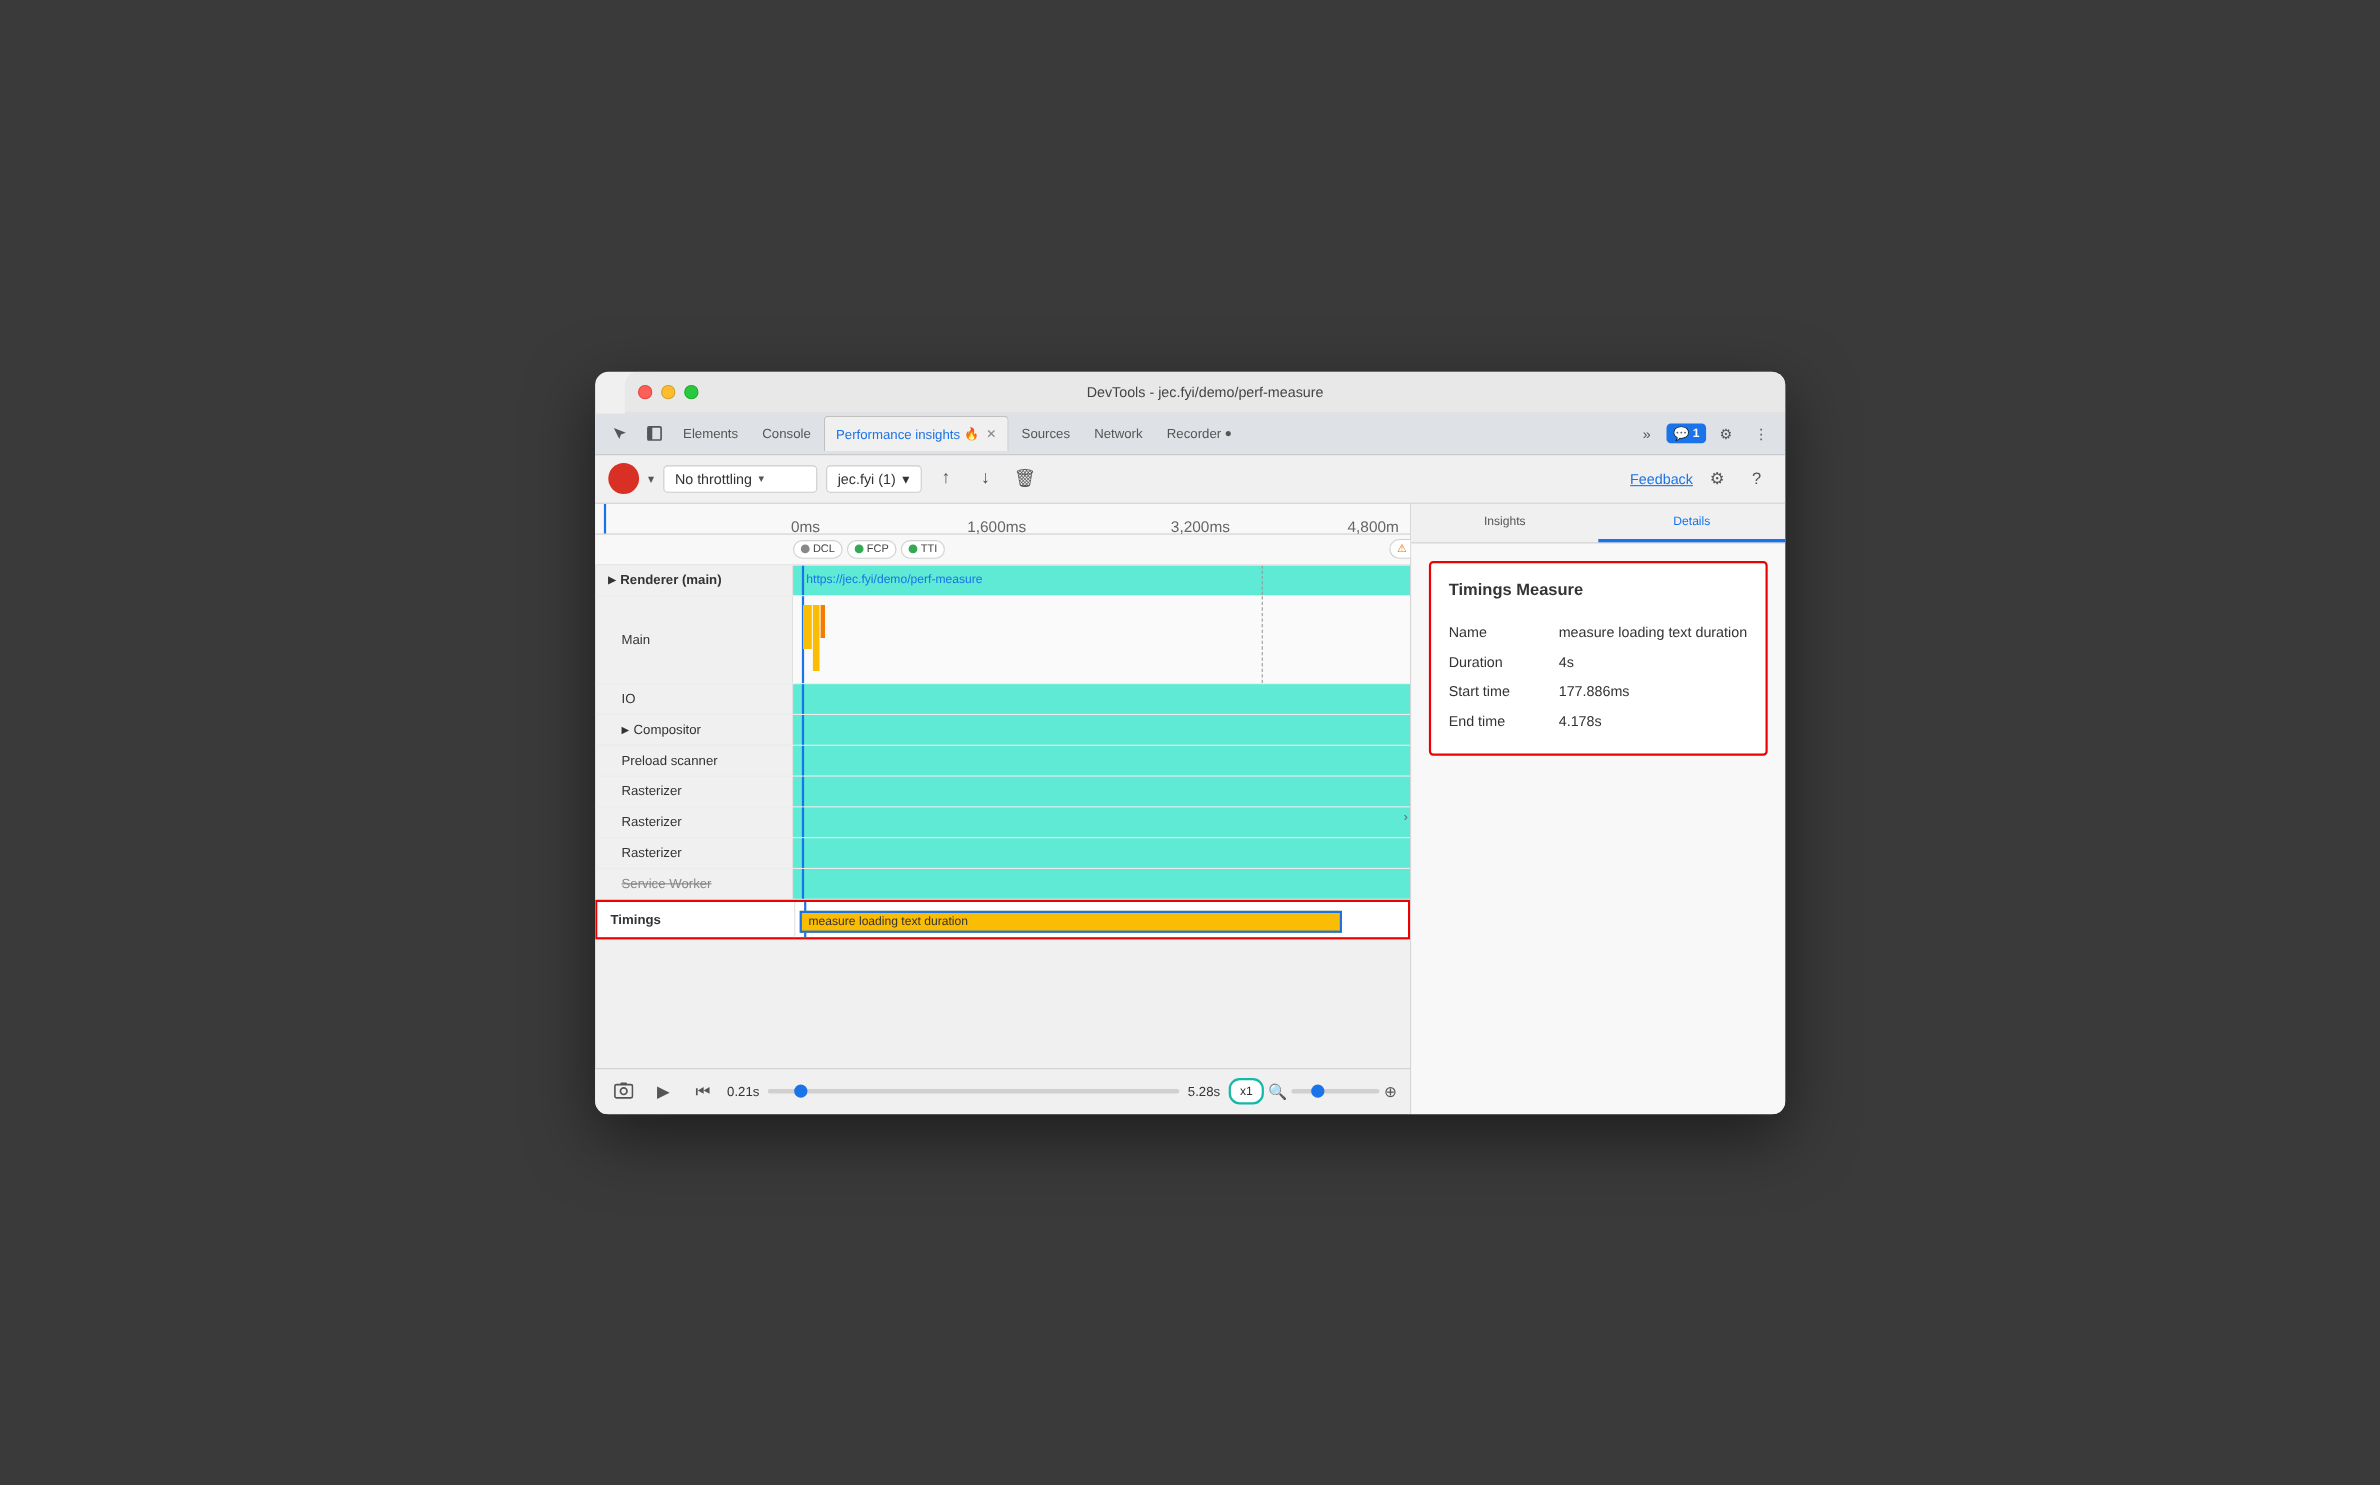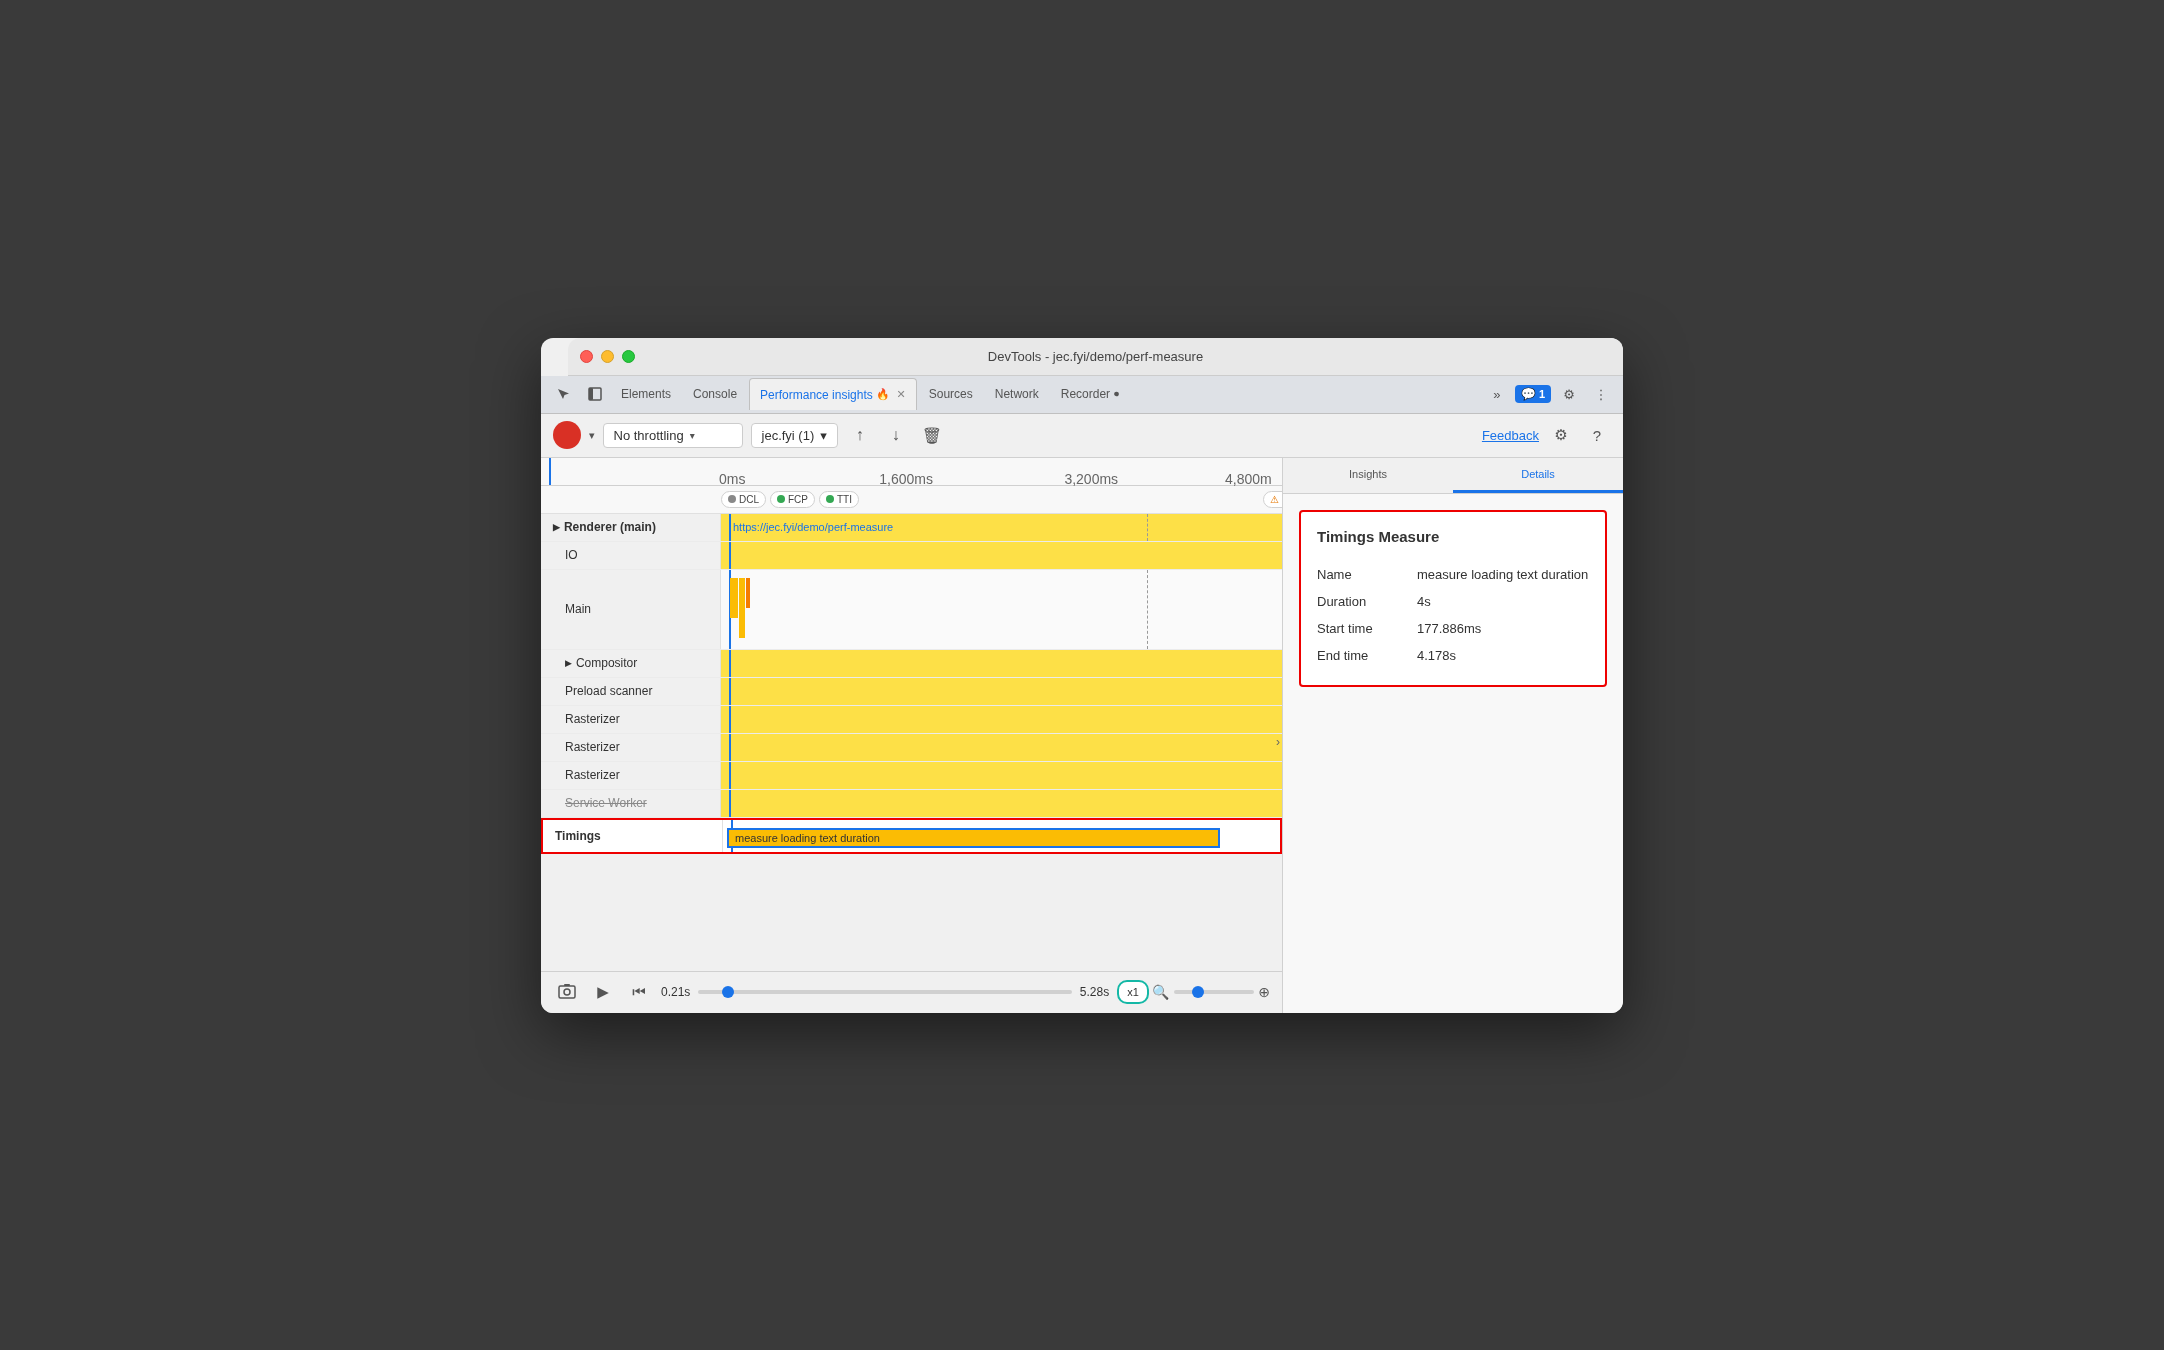--- a/index.html
+++ b/index.html
@@ -307,21 +307,21 @@
       gap: 4px;
       border-right: 1px solid #e0e0e0;
       height: 100%;
     }
     .track-label.bold { font-weight: 700; }
     .track-label.indent { padding-left: 24px; }
     .track-content {
       flex: 1;
       height: 100%;
       position: relative;
-      background: #fde047;
+      background: #5eead4;
     }
     
     .timings-row {
       display: flex;
       align-items: center;
       height: 36px;
       border: 2px solid #e00;
       background: white;
     }
     .timings-bar-container {
@@ -645,40 +645,40 @@
             <span class="expand-icon">▶</span>
             <span>Renderer (main)</span>
           </div>
           <div class="track-content">
             <div class="v-playhead"></div>
             <div class="v-dashed" style="left:76%;"></div>
             <span class="url-text">https://jec.fyi/demo/perf-measure</span>
           </div>
         </div>
 
+        <div class="track-row" style="height:80px;">
+          <div class="track-label indent">
+            <span>Main</span>
+          </div>
+          <div class="track-content" style="background:#fafafa;position:relative;">
+            <div class="v-playhead"></div>
+            <div class="v-dashed" style="left:76%;"></div>
+
+            <div style="position:absolute;left:9px;top:8px;width:8px;height:40px;background:#fbbc04;"></div>
+            <div style="position:absolute;left:18px;top:8px;width:6px;height:60px;background:#fbbc04;"></div>
+            <div style="position:absolute;left:25px;top:8px;width:4px;height:30px;background:#f57c00;"></div>
+          </div>
+        </div>
+
         <div class="track-row">
           <div class="track-label indent">
             <span>IO</span>
           </div>
           <div class="track-content">
             <div class="v-playhead"></div>
-          </div>
-        </div>
-
-        <div class="track-row" style="height:80px;">
-          <div class="track-label indent">
-            <span>Main</span>
-          </div>
-          <div class="track-content" style="background:#fafafa;position:relative;">
-            <div class="v-playhead"></div>
-            <div class="v-dashed" style="left:76%;"></div>
-
-            <div style="position:absolute;left:9px;top:8px;width:8px;height:40px;background:#fbbc04;"></div>
-            <div style="position:absolute;left:18px;top:8px;width:6px;height:60px;background:#fbbc04;"></div>
-            <div style="position:absolute;left:25px;top:8px;width:4px;height:30px;background:#f57c00;"></div>
           </div>
         </div>
 
         <div class="track-row">
           <div class="track-label indent">
             <span class="expand-icon">▶</span>
             <span>Compositor</span>
           </div>
           <div class="track-content">
             <div class="v-playhead"></div>

